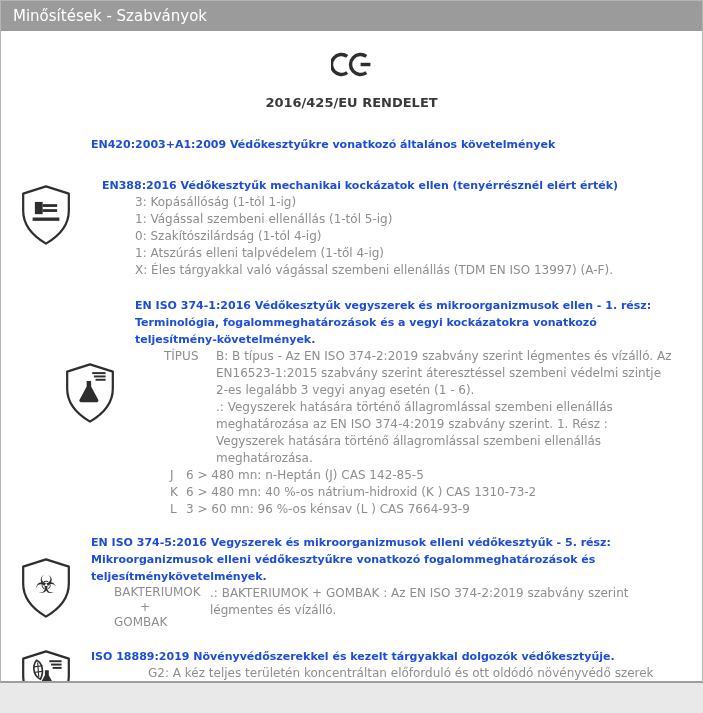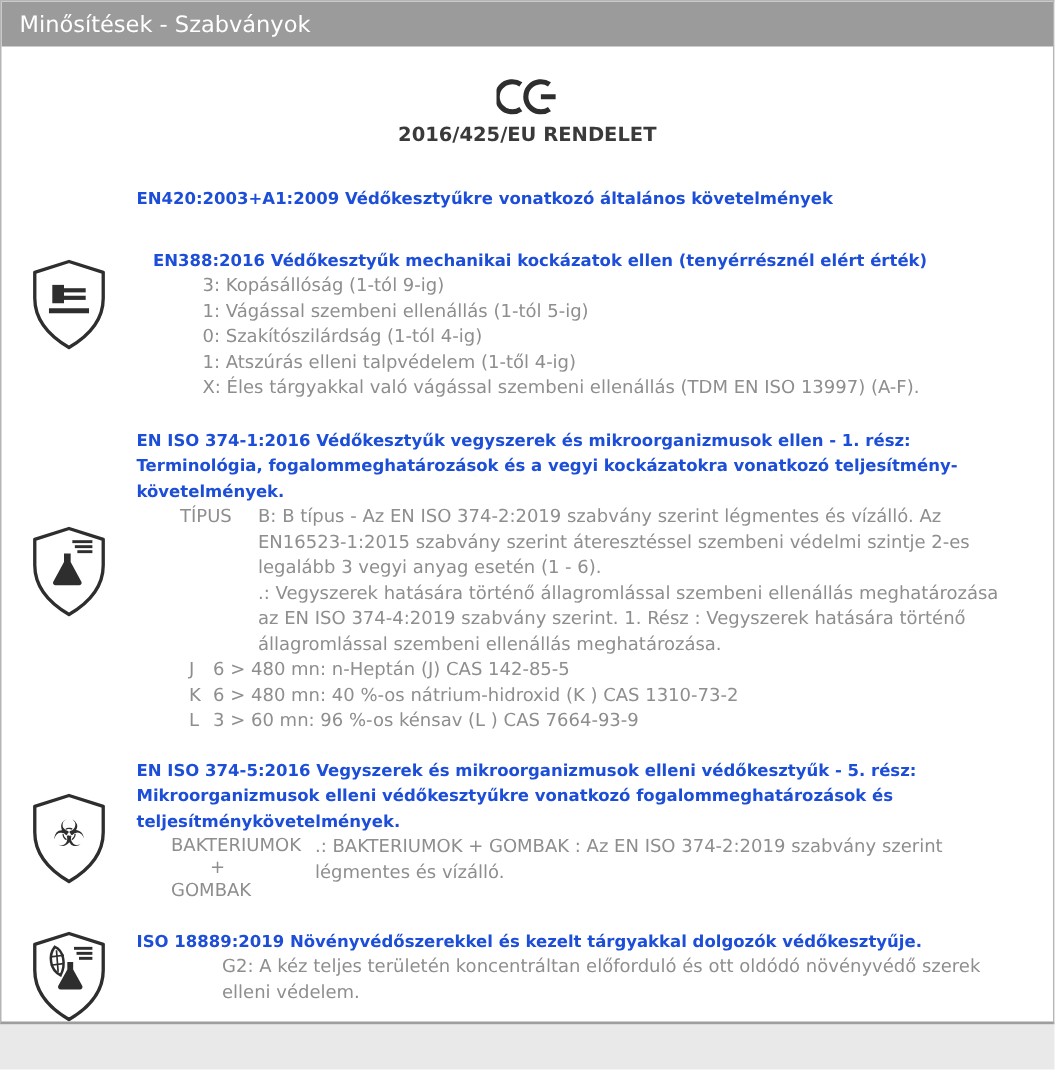--- a/index.html
+++ b/index.html
@@ -17,26 +17,26 @@
     background:#9b9b9b;
     color:#ffffff;
     height:30px;
     line-height:30px;
     padding:0 12px;
     font-size:15px;
   }
   .ce-block{ text-align:center; margin-top:20px; }
   .ce-mark{ display:inline-block; }
   .regulation{
-    font-size:13px; font-weight:600; color:#3a3a3a; margin-top:1px;
+    font-size:13px; font-weight:600; color:#3a3a3a; margin-top:13px;
   }
   .section{ display:flex; }
   .sec-420{margin-top:26px;}
   .sec-388{margin-top:24px;gap:11px;}
-  .sec-3741{margin-top:18px;}
+  .sec-3741{margin-top:18px;padding-left:44px;}
   .sec-3745{margin-top:16px;}
   .sec-18889{margin-top:18px;}
   .icon-col{
     flex:0 0 90px; width:90px;
     display:flex; justify-content:center; align-items:flex-start;
   }
   .icon-mt-sm{margin-top:6px;}
   .icon-mt-lg{margin-top:64px;}
   .icon-mt-md{margin-top:22px;}
   .text-col{ flex:1; padding-right:30px; }
@@ -86,21 +86,21 @@
       <svg width="56" height="64" viewBox="0 0 100 115">
         <path d="M50 6 L91 19 L91 50 C91 77 74 95 50 109 C26 95 9 77 9 50 L9 19 Z" fill="none" stroke="#2e2e2e" stroke-width="4" stroke-linejoin="round"></path>
         <rect x="30" y="34" width="14" height="22" fill="#2e2e2e"></rect>
         <rect x="44" y="38" width="26" height="5" fill="#2e2e2e"></rect>
         <rect x="44" y="47" width="26" height="5" fill="#2e2e2e"></rect>
         <rect x="26" y="62" width="48" height="6" fill="#2e2e2e"></rect>
       </svg>
     </div>
     <div class="text-col">
       <div class="sec-title">EN388:2016 Védőkesztyűk mechanikai kockázatok ellen (tenyérrésznél elért érték)</div>
-      <div class="sub indent-sm">3: Kopásállóság (1-tól 9-ig)</div>
+      <div class="sub indent-sm">3: Kopásállóság (1-tól 1-ig)</div>
       <div class="sub indent-sm">1: Vágással szembeni ellenállás (1-tól 5-ig)</div>
       <div class="sub indent-sm">0: Szakítószilárdság (1-tól 4-ig)</div>
       <div class="sub indent-sm">1: Atszúrás elleni talpvédelem (1-től 4-ig)</div>
       <div class="sub indent-sm">X: Éles tárgyakkal való vágással szembeni ellenállás (TDM EN ISO 13997) (A-F).</div>
     </div>
   </div>
 
   <div class="section sec-3741">
     <div class="icon-col icon-mt-lg">
       <svg width="56" height="64" viewBox="0 0 100 115">

